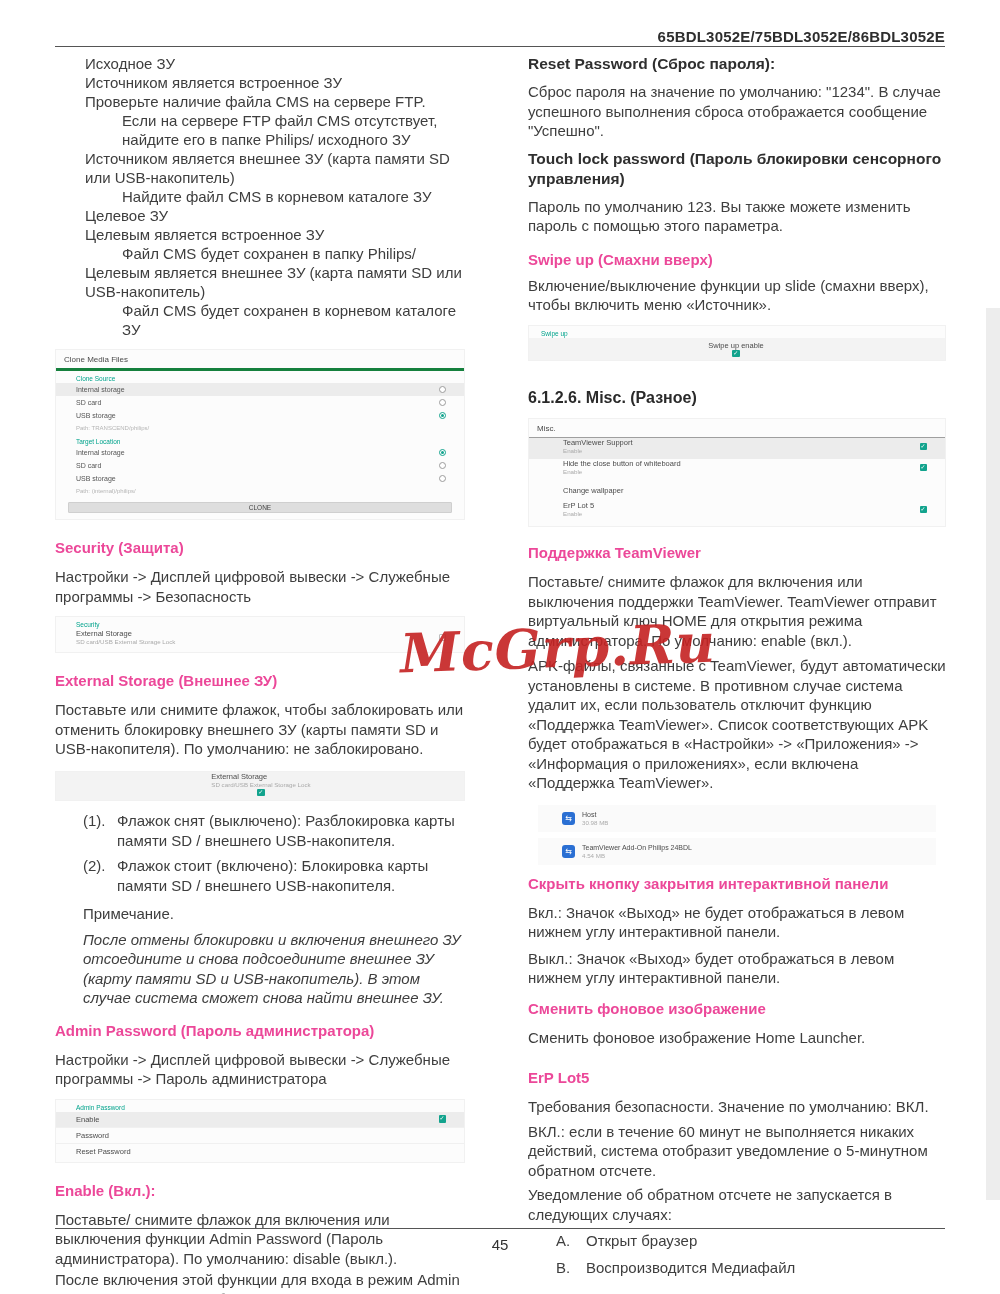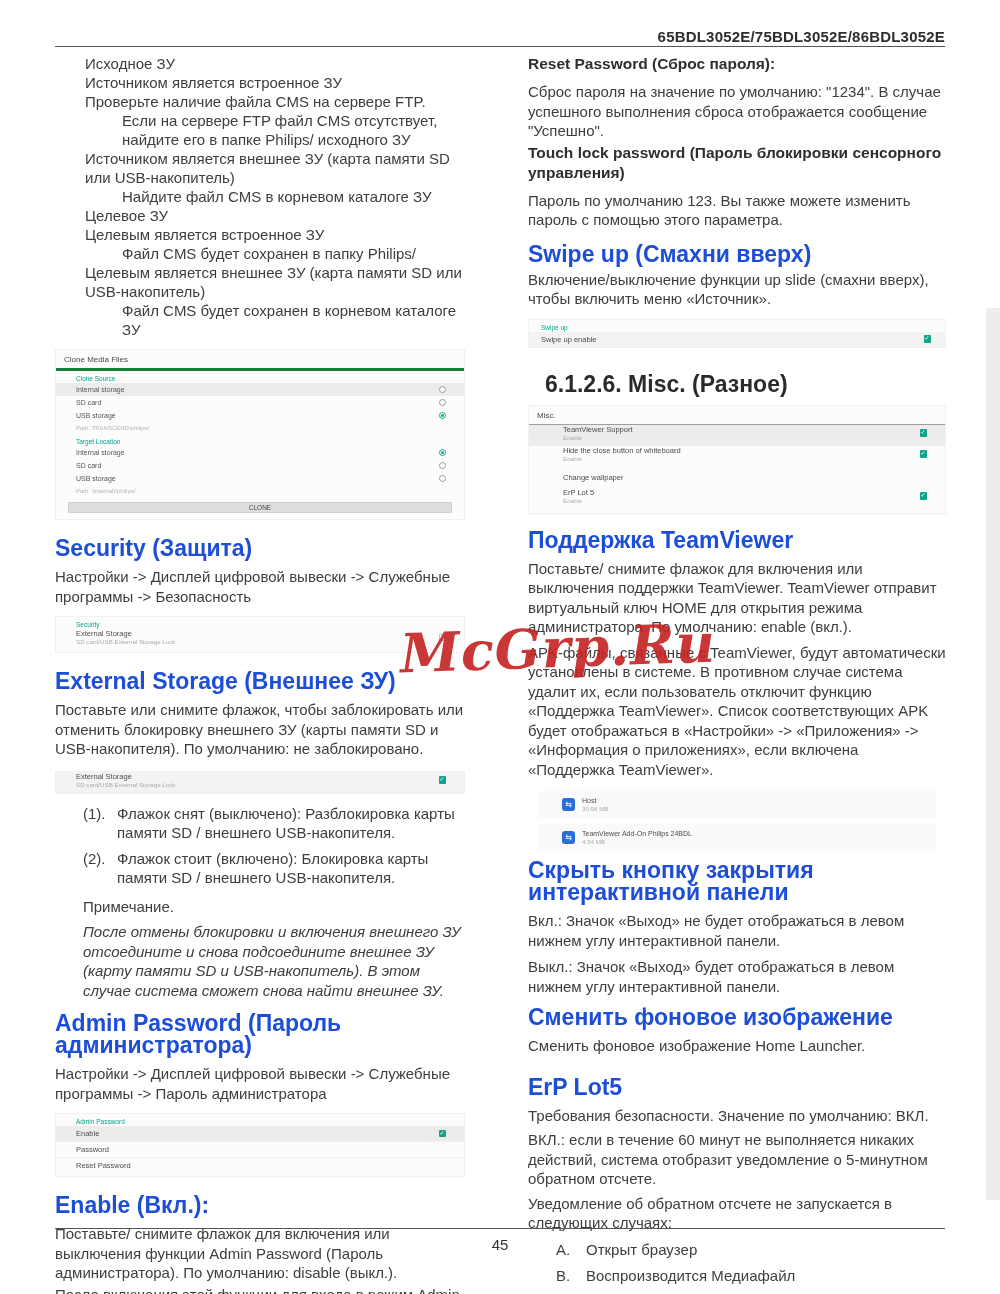--- a/index.html
+++ b/index.html
@@ -16,23 +16,23 @@
   .ftr-page  { position:absolute; top:1236px; left:0; width:1000px; text-align:center; font-size:15px; color:#333; }
   .edge-strip { position:absolute; right:0; top:308px; width:14px; height:892px; background:#ededed; }
   
   .col-left  { position:absolute; left:55px;  top:54px; width:410px; }
   .col-right { position:absolute; left:528px; top:54px; width:418px; }
   
   .line  { font-size:15px; line-height:19px; color:#3e3e3e; }
   .ind1  { padding-left:30px; }
   .ind2  { padding-left:67px; }
   .para  { font-size:15px; line-height:19.5px; color:#3e3e3e; margin-top:8px; }
-  .h-bold    { font-size:15.5px; line-height:20px; font-weight:700; color:#2f2f2f; margin-top:2px; }
-  .h-section { font-size:23px; line-height:22px; font-weight:700; color:#1d4ed8; margin-top:17px; }
-  .h-big     { font-size:23px;  line-height:25px; font-weight:700; color:#2a2a2a; margin-top:24px;margin-left:17px; }
+  .h-bold    { font-size:15.5px; line-height:20px; font-weight:700; color:#2f2f2f; margin-top:8px; }
+  .h-section { font-size:15px; line-height:22px; font-weight:700; color:#ec4899; margin-top:17px; }
+  .h-big     { font-size:16px;  line-height:25px; font-weight:700; color:#2a2a2a; margin-top:24px; }
   .numlist { margin-top:10px; }
   .numitem { display:flex; font-size:15px; line-height:19.5px; margin-top:6px; padding-left:28px; }
   .numitem .no { width:34px; flex:none; }
   .letlist { margin-top:4px; }
   .letitem { display:flex; font-size:15px; line-height:19.5px; margin-top:7px; padding-left:28px; }
   .letitem .no { width:30px; flex:none; }
   
   .shot { position:relative; background:#fcfcfc; border:1px solid #f1f1f1; width:100%; }
   .teal { color:#00a38c; }
   .shot-title { font-size:8px; color:#4a4a4a; padding:5px 0 4px 8px; border-bottom:3px solid #15803d; }
@@ -45,21 +45,21 @@
   .radio.sel::after { content:""; position:absolute; left:1px; top:1px; width:3px; height:3px; border-radius:50%; background:#12a38d; }
   .cb { width:7.5px; height:7.5px; flex:none; border-radius:1px; position:relative; }
   .cb.on  { background:#12a38d; }
   .cb.on::after { content:"✓"; position:absolute; left:1px; top:-1px; font-size:6px; color:#fff; }
   .cb.off { background:#fff; border:1px solid #bdbdbd; }
   .clone-btn { margin:5px auto 6px auto; width:94%; height:11px; background:#dedede; border:1px solid #cfcfcf; border-radius:1px;
                font-size:6.5px; color:#444; text-align:center; line-height:10px; }
   .mini-row { display:flex; justify-content:space-between; align-items:center; padding:0 18px 4px 20px; }
   .mini-main { font-size:7.5px; color:#4c4c4c; line-height:9px; }
   .mini-sub  { font-size:6.2px; color:#aaaaaa; line-height:8px; }
-  .rowband { background:#f3f3f3; }
+  .rowband { background:#f3f3f3;flex-direction:column; }
   .rowhl   { background:#ececec; }
   .mini-plain { padding:3px 18px 3px 20px; }
   .misc-sep { border-bottom:1.5px solid #9f9f9f; }
   .appsrow { display:flex; align-items:center; padding:5px 10px 5px 24px; background:#fafafa; margin-bottom:6px; }
   .appicon { width:13px; height:13px; border-radius:3px; background:#2a6fd3; color:#fff; font-size:8px; line-height:13px; text-align:center; flex:none; margin-right:7px; }
   .appname { font-size:7px; color:#4c4c4c; line-height:9px; }
   .appsize { font-size:6.2px; color:#ababab; line-height:8px; }
   
   .watermark {
     position:absolute; left:400px; top:616px; z-index:40;

